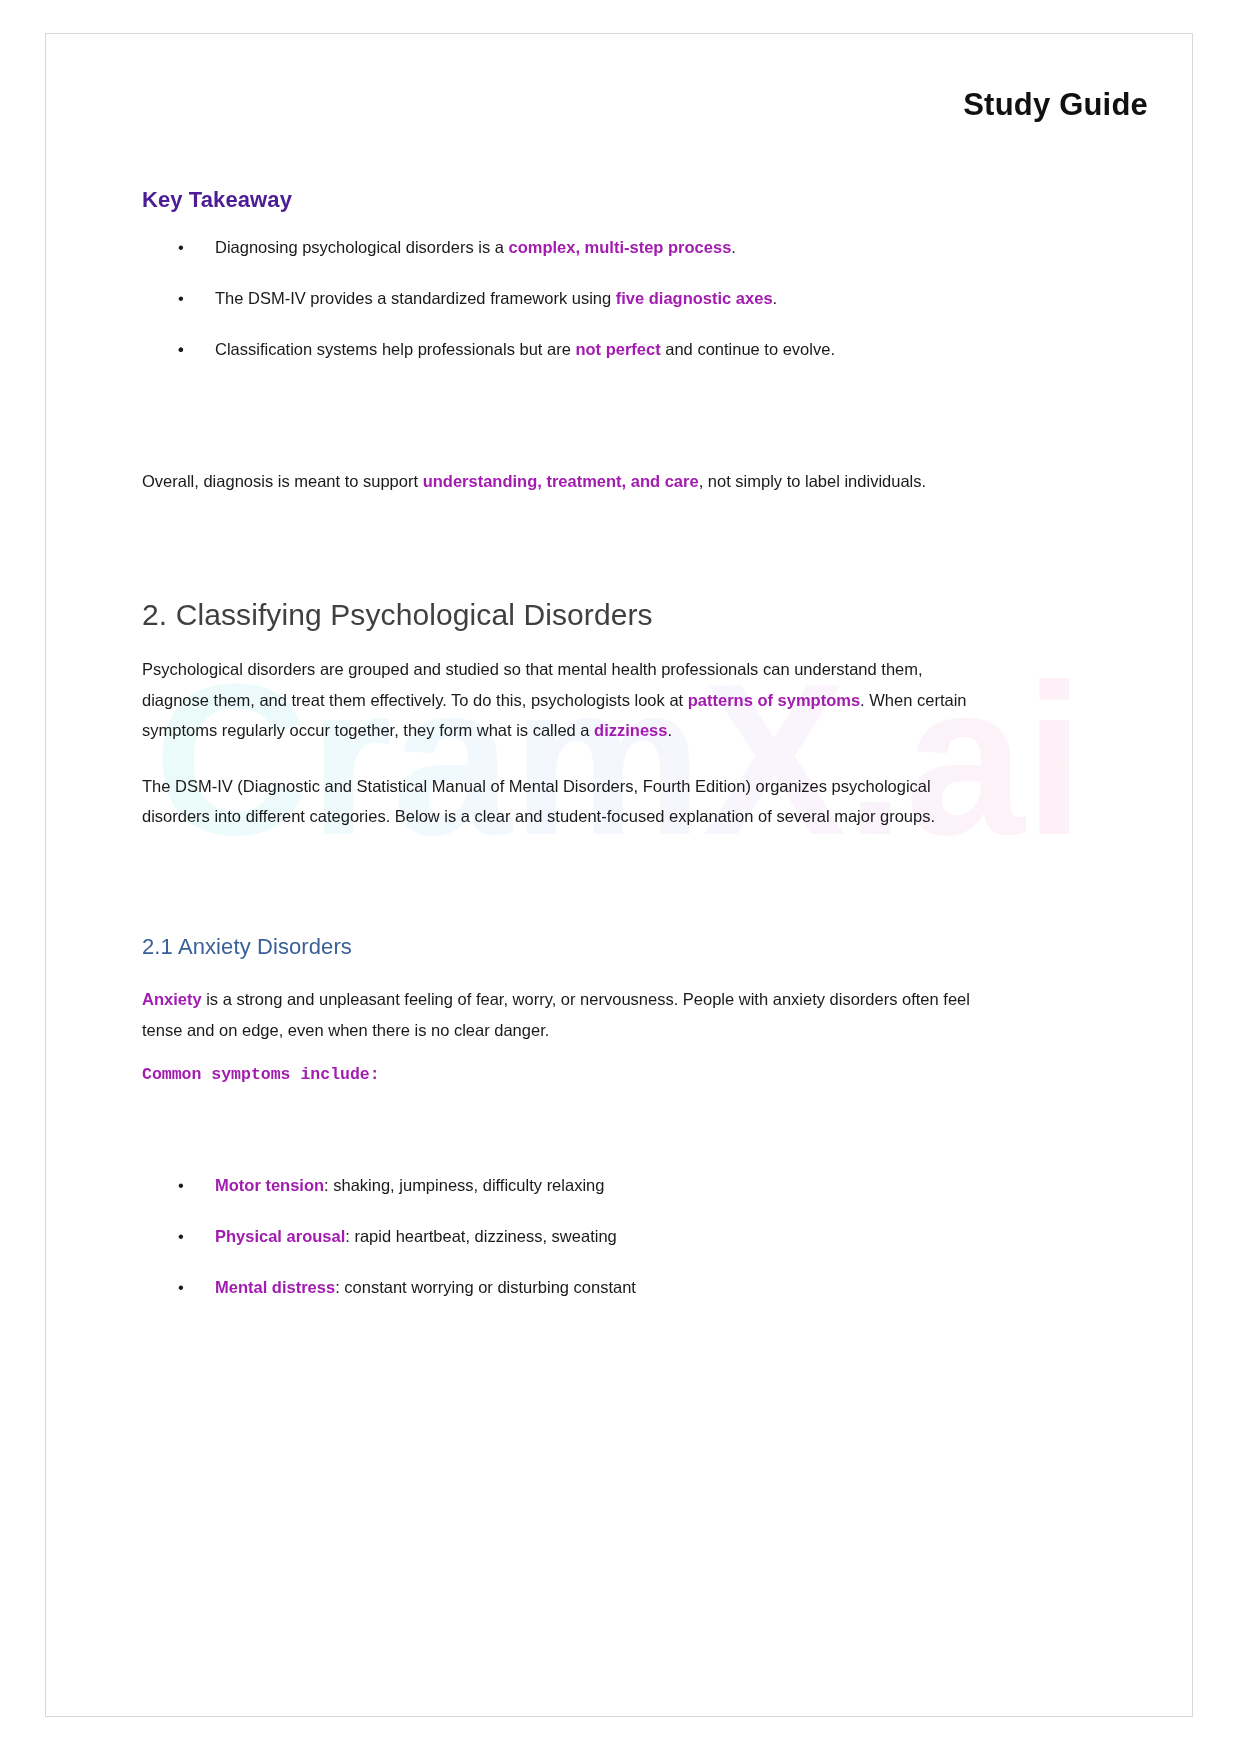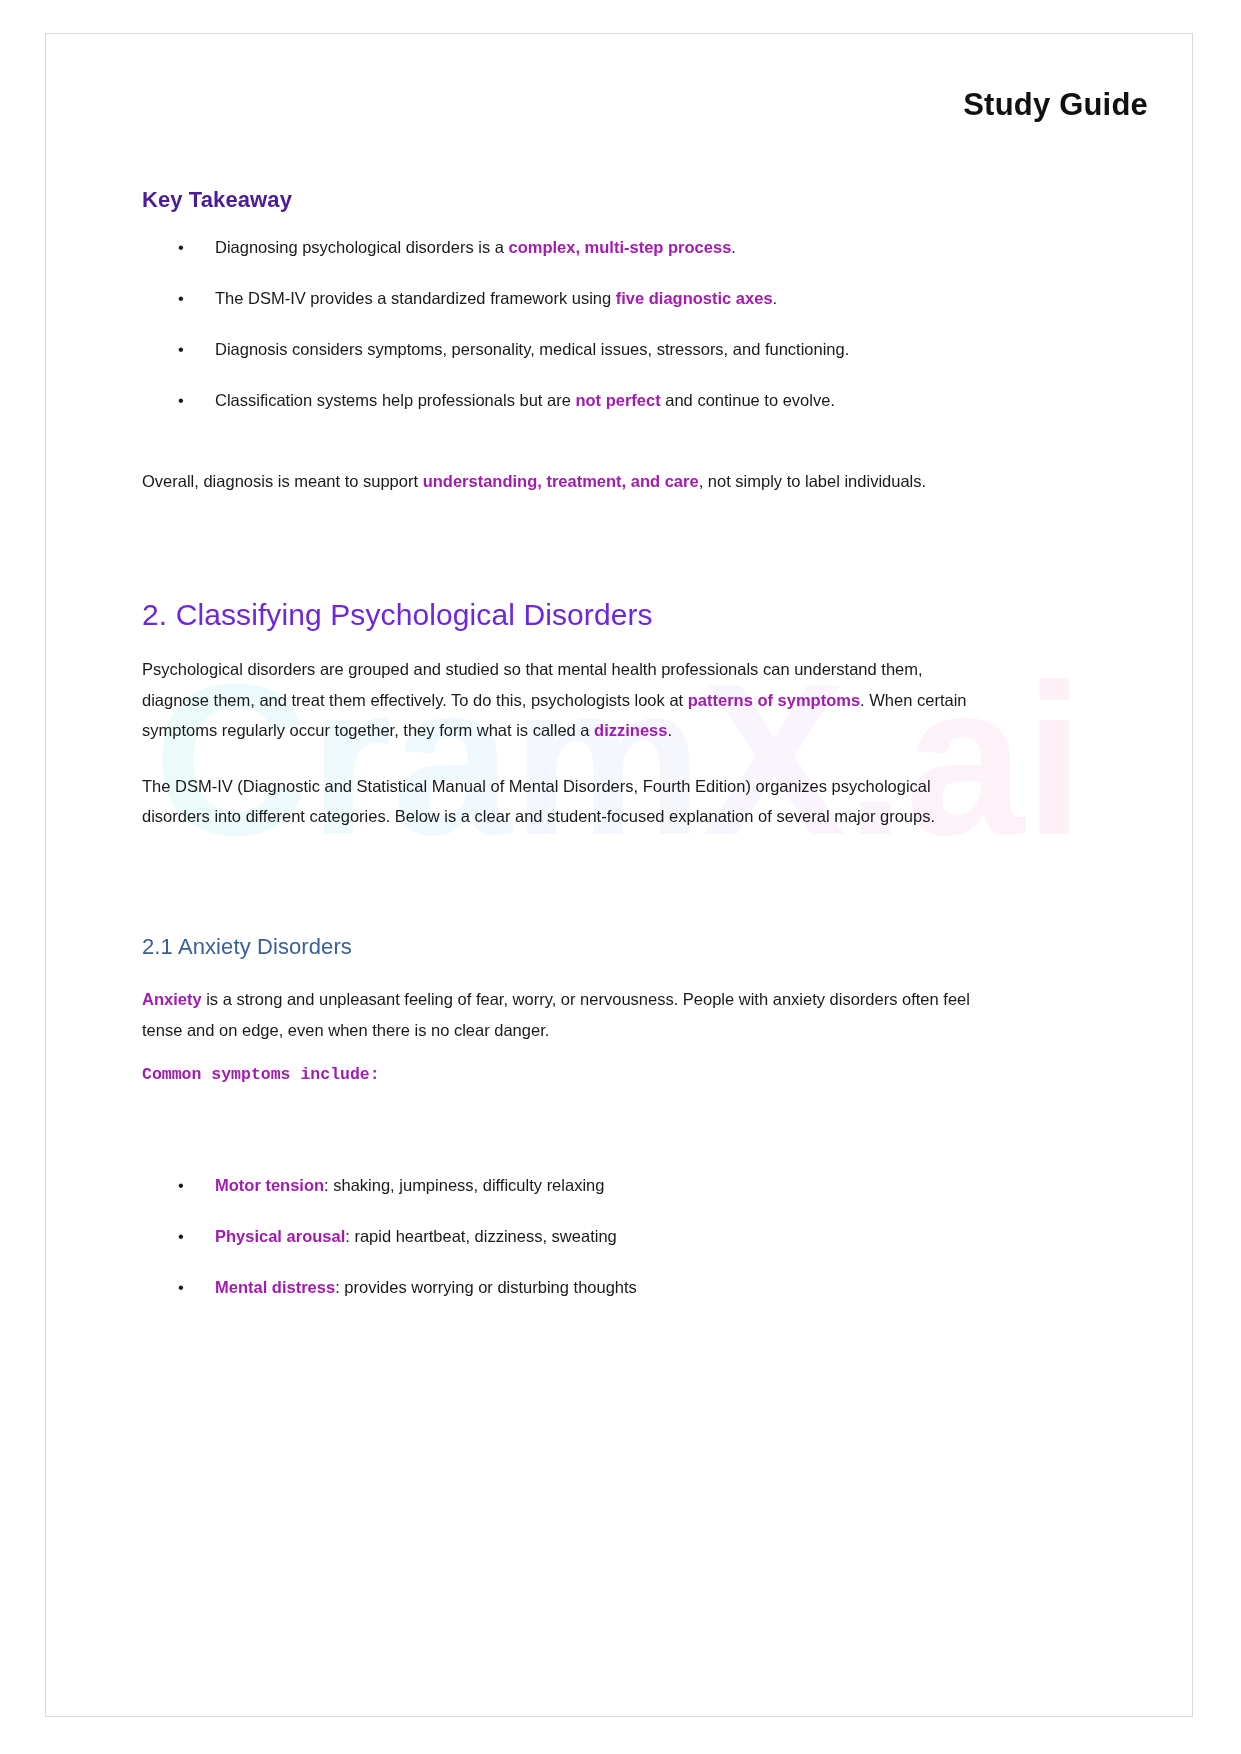--- a/index.html
+++ b/index.html
@@ -61,21 +61,21 @@
     margin: 0;
     font-size: 22px;
     font-weight: bold;
     color: #4c1d95;
     letter-spacing: 0.1px;
   }
   h1.sec {
     margin: 0;
     font-size: 30px;
     font-weight: normal;
-    color: #6d28d9;
+    color: #404040;
     letter-spacing: 0.1px;
   }
   h3.sub {
     margin: 0;
     font-size: 22px;
     font-weight: normal;
     color: #3a6098;
     letter-spacing: 0.1px;
   }
 
@@ -144,21 +144,21 @@
         <li>
           <span class="dot">•</span>
           <span>Diagnosing psychological disorders is a </span><b>complex, multi-step process</b><span>.</span>
         </li>
         <li>
           <span class="dot">•</span>
           <span>The DSM-IV provides a standardized framework using </span><b>five diagnostic axes</b><span>.</span>
         </li>
         <li>
           <span class="dot">•</span>
-          <span>Diagnosis considers symptoms, personality, medical issues, stressors, and functioning.</span><b></b><span></span>
+          <b></b><span></span>
         </li>
         <li>
           <span class="dot">•</span>
           <span>Classification systems help professionals but are </span><b>not perfect</b><span> and continue to evolve.</span>
         </li>
       </ul>
     </div>
 
     <div class="block" style="left:96px; top:432px; width:845px;">
       <p class="body">
@@ -201,19 +201,19 @@
         <li>
           <span class="dot">•</span>
           <b>Motor tension</b><span>: shaking, jumpiness, difficulty relaxing</span>
         </li>
         <li>
           <span class="dot">•</span>
           <b>Physical arousal</b><span>: rapid heartbeat, dizziness, sweating</span>
         </li>
         <li>
           <span class="dot">•</span>
-          <b>Mental distress</b><span>: provides worrying or disturbing thoughts</span>
+          <b>Mental distress</b><span>: constant worrying or disturbing constant</span>
         </li>
       </ul>
     </div>
 
   </div>
 </div>
 
 </body></html>

